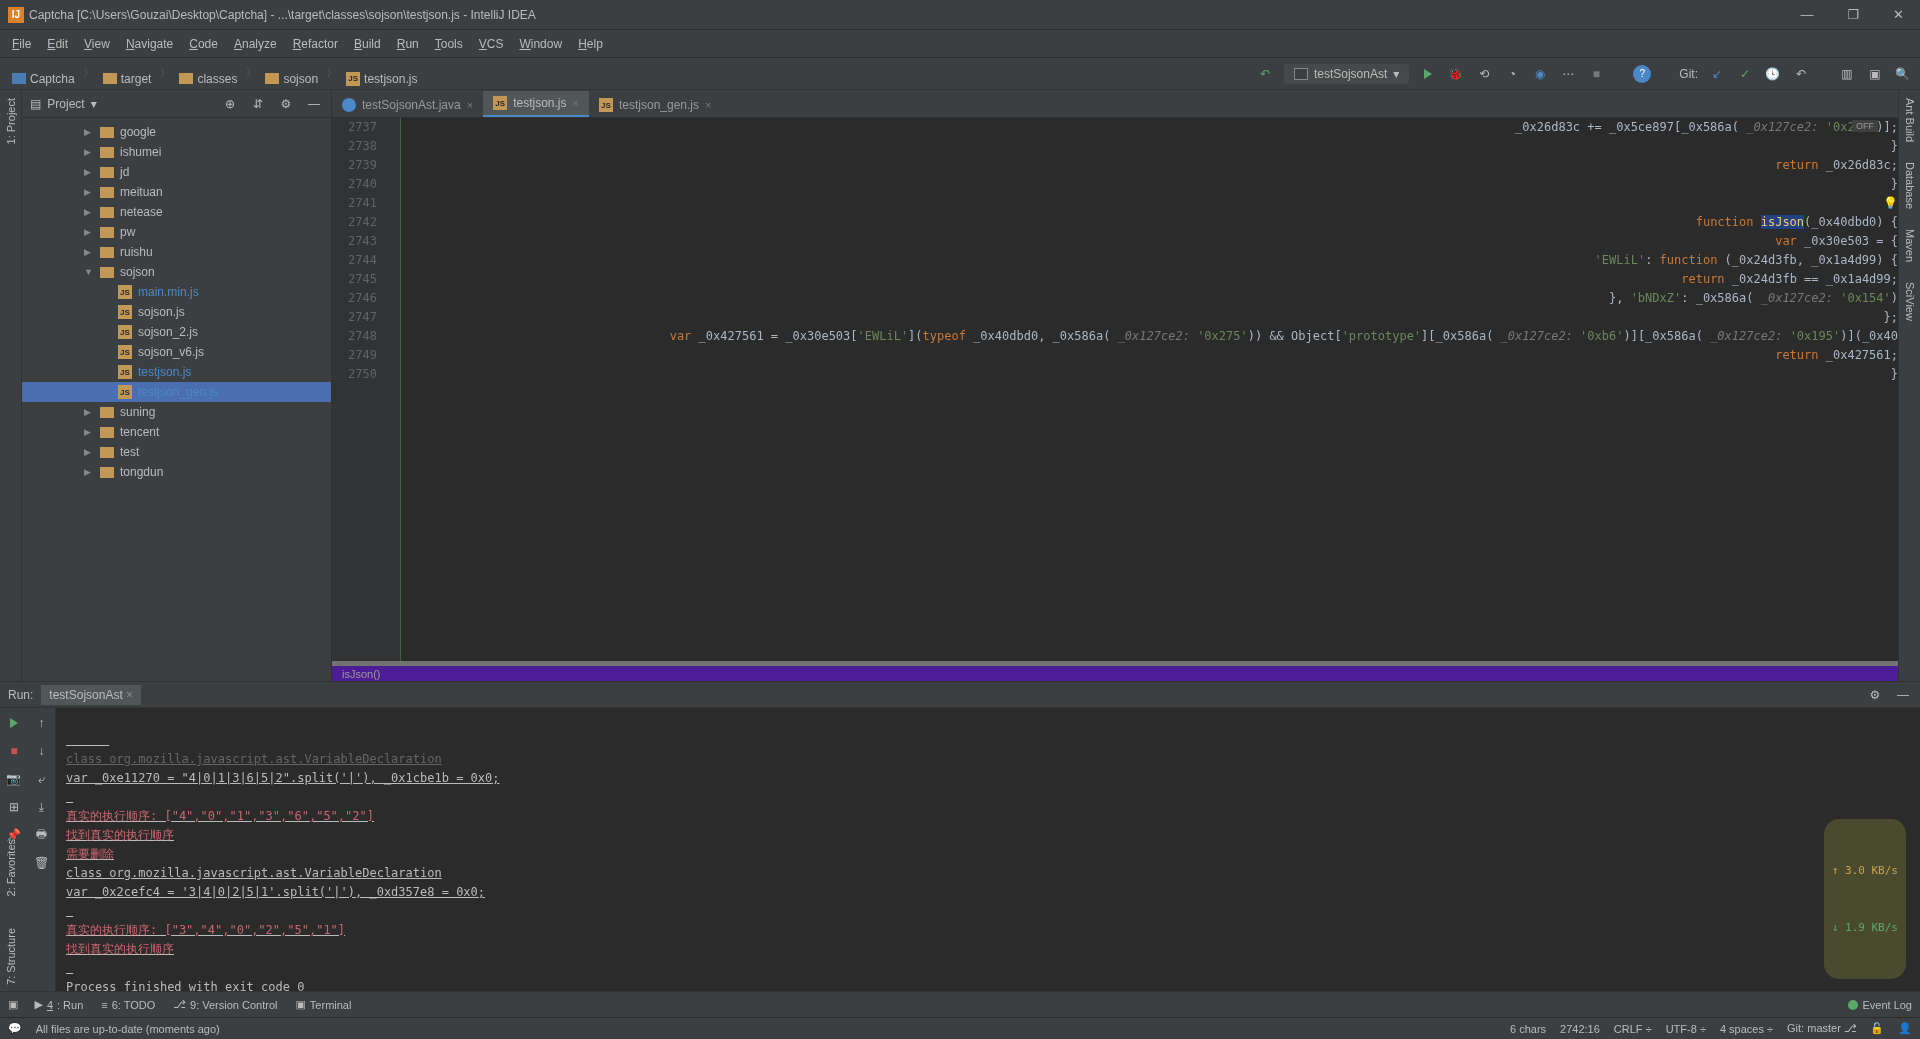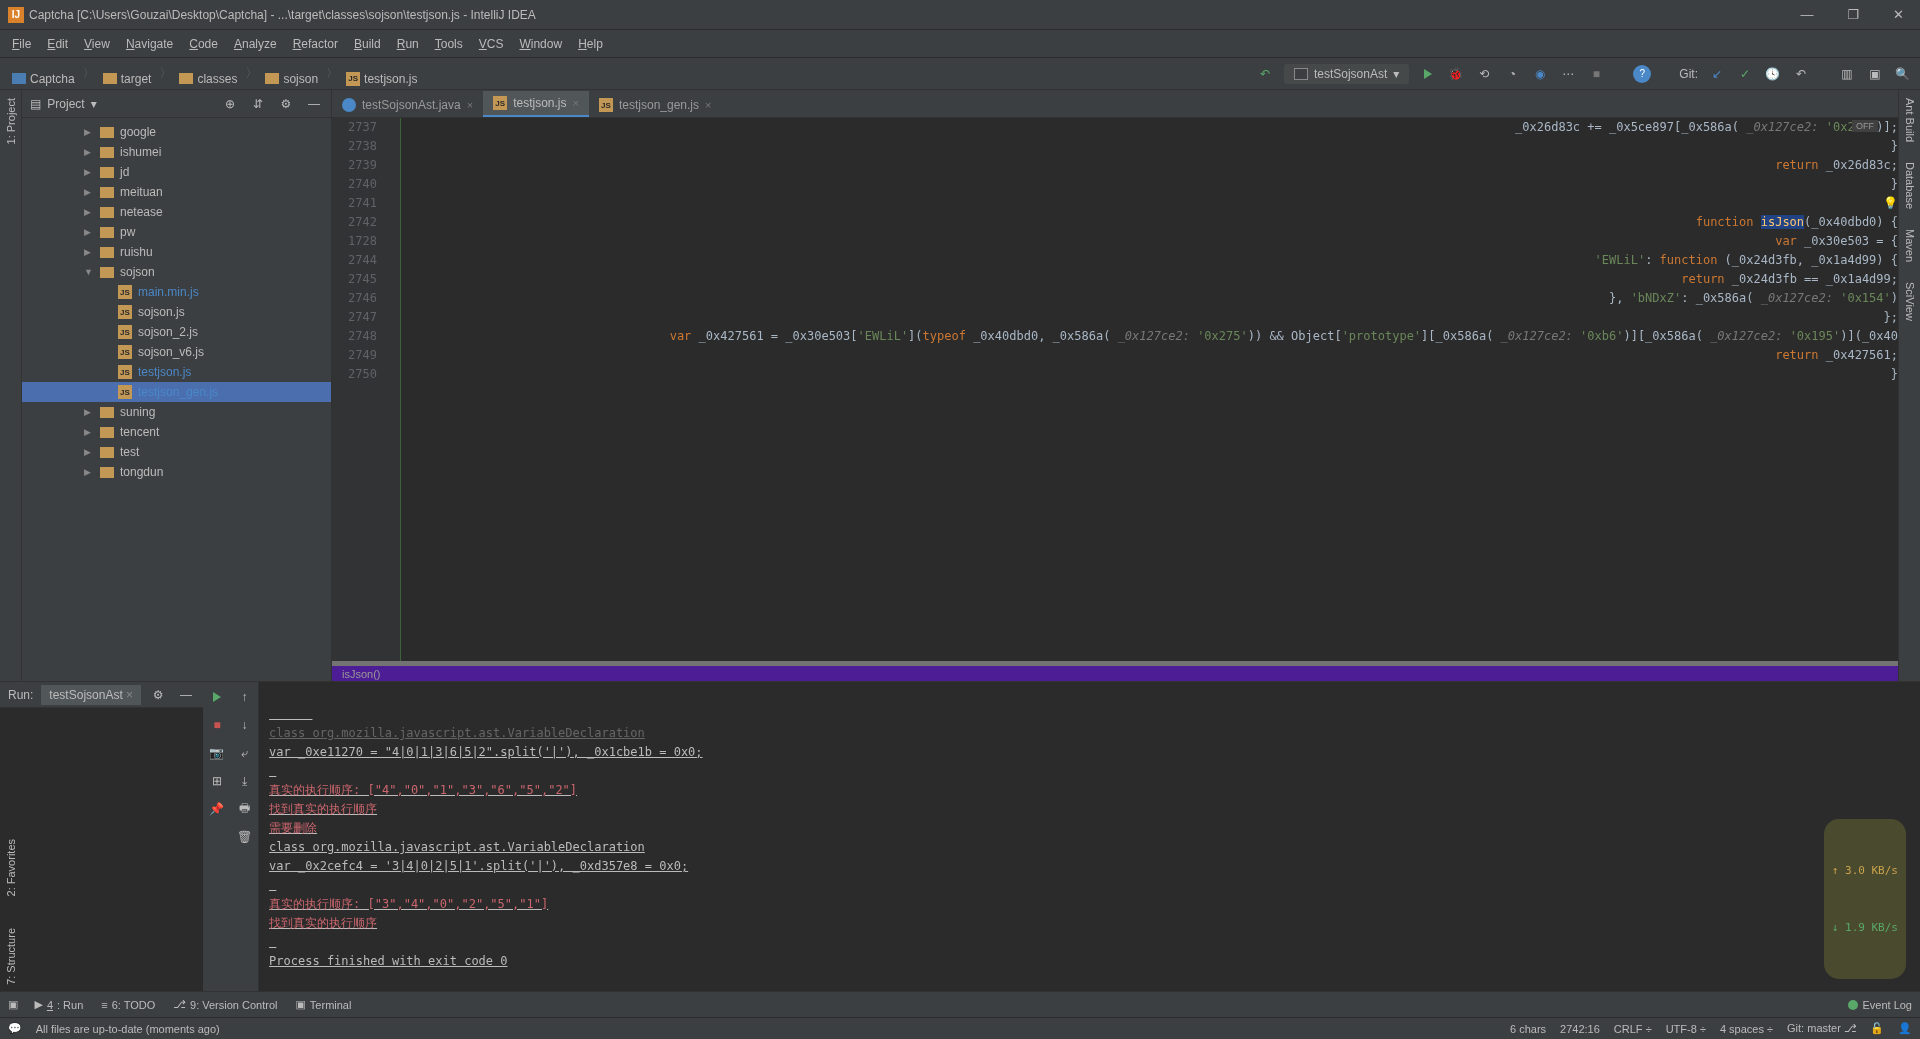--- a/index.html
+++ b/index.html
@@ -44,21 +44,21 @@
 .code { flex: 1; font-family: Consolas, monospace; font-size: 12px; line-height: 19px; color: #a9b7c6; padding-left: 4px; white-space: pre; overflow: hidden; text-align: right; }
 .kw { color: #cc7832; }
 .str { color: #6a8759; }
 .fnname { color: #ffc66d; }
 .hint { color: #787878; font-style: italic; }
 .sel { background: #214283; }
 .bulb { color: #ffc66d; }
 .breadcrumb-bottom { height: 20px; background: #4c1d95; padding: 2px 10px; font-size: 11px; color: #999; border-top: 5px solid #737373; }
 .rsidebar { width: 22px; background: #3c3f41; border-left: 1px solid #323232; display: flex; flex-direction: column; align-items: center; padding-top: 4px; gap: 12px; }
 .rsidebar-item { writing-mode: vertical-rl; font-size: 11px; cursor: pointer; padding: 4px 2px; }
-.run-panel { height: 310px; background: #2b2b2b; border-top: 1px solid #323232; display: flex; flex-direction: row; }
+.run-panel { height: 310px; background: #2b2b2b; border-top: 1px solid #323232; display: flex; flex-direction: column; }
 .run-header { height: 26px; background: #3c3f41; display: flex; align-items: center; padding: 0 8px; gap: 8px; border-bottom: 1px solid #323232; }
 .run-header-tools { margin-left: auto; display: flex; gap: 10px; }
 .run-body { flex: 1; display: flex; overflow: hidden; }
 .run-toolbar { width: 28px; background: #3c3f41; display: flex; flex-direction: column; align-items: center; padding: 6px 0; gap: 10px; }
 .run-toolbar2 { width: 28px; background: #3c3f41; display: flex; flex-direction: column; align-items: center; padding: 6px 0; gap: 10px; border-right: 1px solid #323232; }
 .console { flex: 1; font-family: Consolas, monospace; font-size: 12px; line-height: 19px; padding: 4px 10px; overflow: hidden; white-space: pre; position: relative; text-decoration: underline; }
 .console .red { color: #cc666e; }
 .speed-badge { position: absolute; right: 14px; bottom: 12px; background: #4a4a2e; padding: 4px 8px; font-size: 11px; border-radius: 15px; }
 .bottombar { height: 26px; background: #3c3f41; display: flex; align-items: center; padding: 0 8px; gap: 16px; border-top: 1px solid #323232; font-size: 11px; }
 .bottombar-item { cursor: pointer; display: flex; align-items: center; gap: 4px; }
@@ -287,21 +287,21 @@
       </div>
     <div class="editor-body">
       <span class="off-badge">OFF</span>
       <div class="gutter" id="gutter">
           <div>2737</div>
           <div>2738</div>
           <div>2739</div>
           <div>2740</div>
           <div>2741</div>
           <div>2742</div>
-          <div>1728</div>
+          <div>2743</div>
           <div>2744</div>
           <div>2745</div>
           <div>2746</div>
           <div>2747</div>
           <div>2748</div>
           <div>2749</div>
           <div>2750</div>
         </div>
       <div class="fold-strip"></div>
       <div class="code" id="code"><div>            _0x26d83c += _0x5ce897[_0x586a( <span class="hint">_0x127ce2:</span> <span class="str">'0x274'</span>)];</div><div>        }</div><div>        <span class="kw">return</span> _0x26d83c;</div><div>    }</div><div>  <span class="bulb">💡</span></div><div>    <span class="kw">function</span> <span class="fnname sel">isJson</span>(_0x40dbd0) {</div><div>        <span class="kw">var</span> _0x30e503 = {</div><div>            <span class="str">'EWLiL'</span>: <span class="kw">function</span> (_0x24d3fb, _0x1a4d99) {</div><div>                <span class="kw">return</span> _0x24d3fb == _0x1a4d99;</div><div>            }, <span class="str">'bNDxZ'</span>: _0x586a( <span class="hint">_0x127ce2:</span> <span class="str">'0x154'</span>)</div><div>        };</div><div>        <span class="kw">var</span> _0x427561 = _0x30e503[<span class="str">'EWLiL'</span>](<span class="kw">typeof</span> _0x40dbd0, _0x586a( <span class="hint">_0x127ce2:</span> <span class="str">'0x275'</span>)) &amp;&amp; Object[<span class="str">'prototype'</span>][_0x586a( <span class="hint">_0x127ce2:</span> <span class="str">'0xb6'</span>)][_0x586a( <span class="hint">_0x127ce2:</span> <span class="str">'0x195'</span>)](_0x40</div><div>        <span class="kw">return</span> _0x427561;</div><div>    }</div></div>

